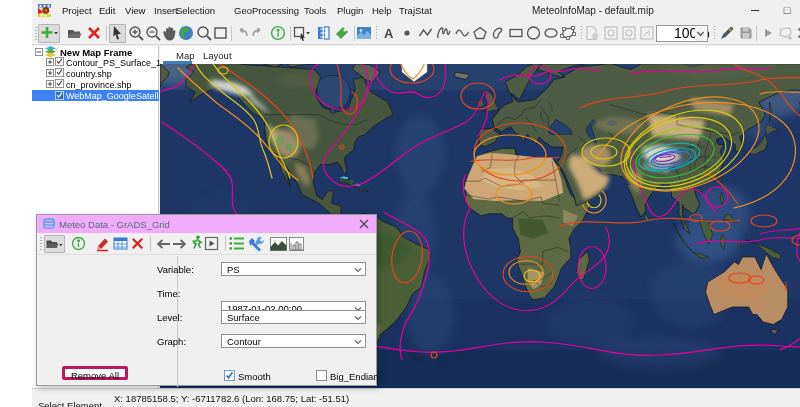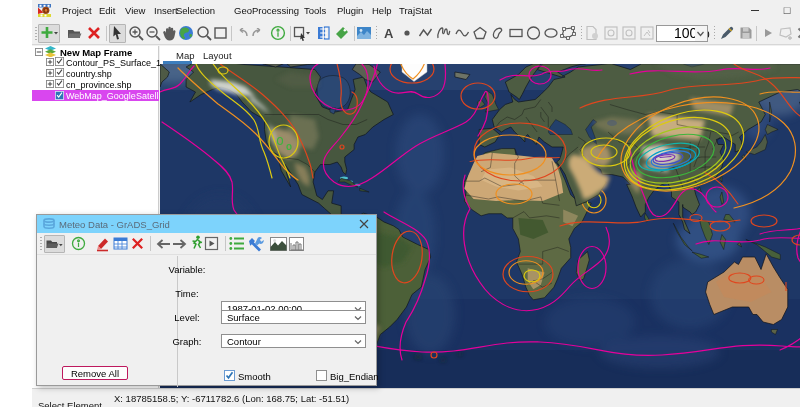--- a/index.html
+++ b/index.html
@@ -24,30 +24,30 @@
 
 #tabbar { position:absolute; left:128px; top:46px; width:672px; height:18px; background:#fff; }
 .tab { position:absolute; top:4px; font-size:9.5px; color:#222; }
 #tabsel { position:absolute; left:131px; top:61px; width:29px; height:3px; background:#3d7ebd; }
 
 #map { position:absolute; left:128px; top:64px; width:672px; height:324px; overflow:hidden; }
 
 #statusbar { position:absolute; left:0; top:388px; width:800px; height:19px; background:#f0f0f0; border-top:1px solid #d0d0d0; font-size:9.5px; color:#111; }
 
 #dialog { position:absolute; left:4px; top:214px; width:341px; height:172px; background:#f0f0f0; border:1px solid #9a9a9a; box-shadow:2px 2px 6px rgba(0,0,0,0.25); }
-#dlgtitle { position:absolute; left:0; top:0; width:339px; height:18px; background:#7dd3fc; }
+#dlgtitle { position:absolute; left:0; top:0; width:339px; height:18px; background:#f0abfc; }
 #dlgtitle span { position:absolute; left:22px; top:4px; font-size:9.5px; color:#5a6b7a; }
 #dlgtoolbar { position:absolute; left:0; top:18px; width:339px; height:22px; background:#f0f0f0; border-bottom:1px solid #e0e0e0;}
 #dlglist { position:absolute; left:2px; top:42px; width:136px; height:104px; background:#fff; border:1px solid #a8a8a8; }
 #dlglist .lrow { height:11px; background:#e8e8e8; font-size:9.5px; color:#000; padding-left:4px; line-height:11px;}
-#removeall { position:absolute; left:25px; top:151px; width:66px; height:14px; background:#fdfdfd; border:1px solid #be185d; border-radius:2px; font-size:9.5px; text-align:center; line-height:13px; color:#000; }
+#removeall { position:absolute; left:25px; top:151px; width:66px; height:14px; background:#fdfdfd; border:3px solid #be185d; border-radius:2px; font-size:9.5px; text-align:center; line-height:13px; color:#000; }
 .frow { position:absolute; font-size:9.5px; color:#000; }
 .combo { position:absolute; left:184px; width:145px; height:14px; background:#fff; border:1px solid #8f8f8f; font-size:9.5px; line-height:13px; padding-left:5px; color:#000; }
 .combo .chev { position:absolute; right:3px; top:3px; width:8px; height:8px; }
-.lbl { position:absolute; text-align:center; width:60px; left:120px; font-size:9.5px; color:#000;}
+.lbl { position:absolute; text-align:left; width:60px; left:120px; font-size:9.5px; color:#000;}
 </style>
 </head>
 <body>
 <div id="win">
 
   <div id="titlebar">
     <svg id="appicon" viewBox="0 0 13 13">
       <rect width="13" height="13" fill="#f0f3f6"></rect>
       <rect width="13" height="3.5" fill="#3e74c0"></rect>
       <rect x="1.5" y="0.8" width="2" height="2" fill="#fff"></rect>
@@ -64,20 +64,21 @@
     <span class="menu" style="left:30px">Project</span>
     <span class="menu" style="left:67px">Edit</span>
     <span class="menu" style="left:93px">View</span>
     <span class="menu" style="left:122px">Insert</span>
     <span class="menu" style="left:144px">Selection</span>
     <span class="menu" style="left:202px">GeoProcessing</span>
     <span class="menu" style="left:272px">Tools</span>
     <span class="menu" style="left:305px">Plugin</span>
     <span class="menu" style="left:340px">Help</span>
     <span class="menu" style="left:367px">TrajStat</span>
+    <span id="title">MeteoInfoMap - default.mip</span>
     <div class="winbtn" style="left:708px">
         <div style="position:absolute;left:11px;top:10px;width:8px;height:1px;background:#333"></div>
       </div>
     <div class="winbtn" style="left:740px;font-size:11px">□</div>
     <div class="winbtn" style="left:770px">✕</div>
   </div>
 
   <div id="toolbar">
     <div class="grip" style="left:3px"></div>
     <div class="tbi pressed" style="left:6px;top:2px;width:22px;height:19px">
@@ -286,21 +287,21 @@
           <rect x="0.5" y="0.5" width="8" height="8" fill="#fff" stroke="#848484"></rect>
           <path d="M2,4.5 H7 M4.5,2 V7" stroke="#333" stroke-width="1"></path>
         </svg>
       <svg style="position:absolute;left:23px;top:0px" width="9" height="9" viewBox="0 0 11 11">
           <rect x="0.5" y="0.5" width="10" height="10" fill="#fff" stroke="#848484"></rect>
           <path d="M2.5,5 L4.5,7.5 L8.5,2" fill="none" stroke="#444" stroke-width="1.3"></path>
         </svg>
       <span style="position:absolute;left:34px;top:1px">country.shp</span>
     </div>
 
-    <div class="trow" style="top:44px;height:11px;background:#d946ef;color:#fff">
+    <div class="trow" style="top:44px;height:11px;background:#3b82f6;color:#fff">
       <svg style="position:absolute;left:23px;top:1px" width="9" height="9" viewBox="0 0 11 11">
           <rect x="0.5" y="0.5" width="10" height="10" fill="#2e75b6" stroke="#cfe0f0"></rect>
           <path d="M2.5,5 L4.5,7.5 L8.5,2" fill="none" stroke="#fff" stroke-width="1.3"></path>
         </svg>
       <span style="position:absolute;left:34px;top:1px">WebMap_GoogleSatell</span>
     </div>
   </div>
 
   <div id="tabbar">
     <span class="tab" style="left:16px">Map</span>
@@ -611,20 +612,23 @@
         </svg>
       <svg style="position:absolute;left:252px;top:4px" width="15" height="14" viewBox="0 0 15 14">
           <rect x="0.5" y="0.5" width="14" height="13" fill="#fff" stroke="#888"></rect>
           <path d="M2,13 V6 M2,13 H14 M4,13 V8 H6 V13 M7,13 V5 H9 V13 M10,13 V7 H12 V13" stroke="#777" stroke-width="1" fill="none"></path>
         </svg>
     </div>
     <div style="position:absolute;left:140px;top:41px;width:1px;height:131px;background:#c9c9c9"></div>
     <div id="removeall">Remove All</div>
 
     <span class="lbl" style="top:49px">Variable:</span>
+    <div class="combo" style="top:47px">PS<svg class="chev" viewBox="0 0 8 8">
+          <path d="M1,2.5 L4,5.5 L7,2.5" fill="none" stroke="#666" stroke-width="1.2"></path>
+        </svg></div>
     <span class="lbl" style="top:73px">Time:</span>
     <div class="combo" style="top:86px">1987-01-02 00:00<svg class="chev" viewBox="0 0 8 8">
           <path d="M1,2.5 L4,5.5 L7,2.5" fill="none" stroke="#666" stroke-width="1.2"></path>
         </svg></div>
     <span class="lbl" style="top:97px">Level:</span>
     <div class="combo" style="top:95px">Surface<svg class="chev" viewBox="0 0 8 8">
           <path d="M1,2.5 L4,5.5 L7,2.5" fill="none" stroke="#666" stroke-width="1.2"></path>
         </svg></div>
     <span class="lbl" style="top:121px">Graph:</span>
     <div class="combo" style="top:119px">Contour<svg class="chev" viewBox="0 0 8 8">

